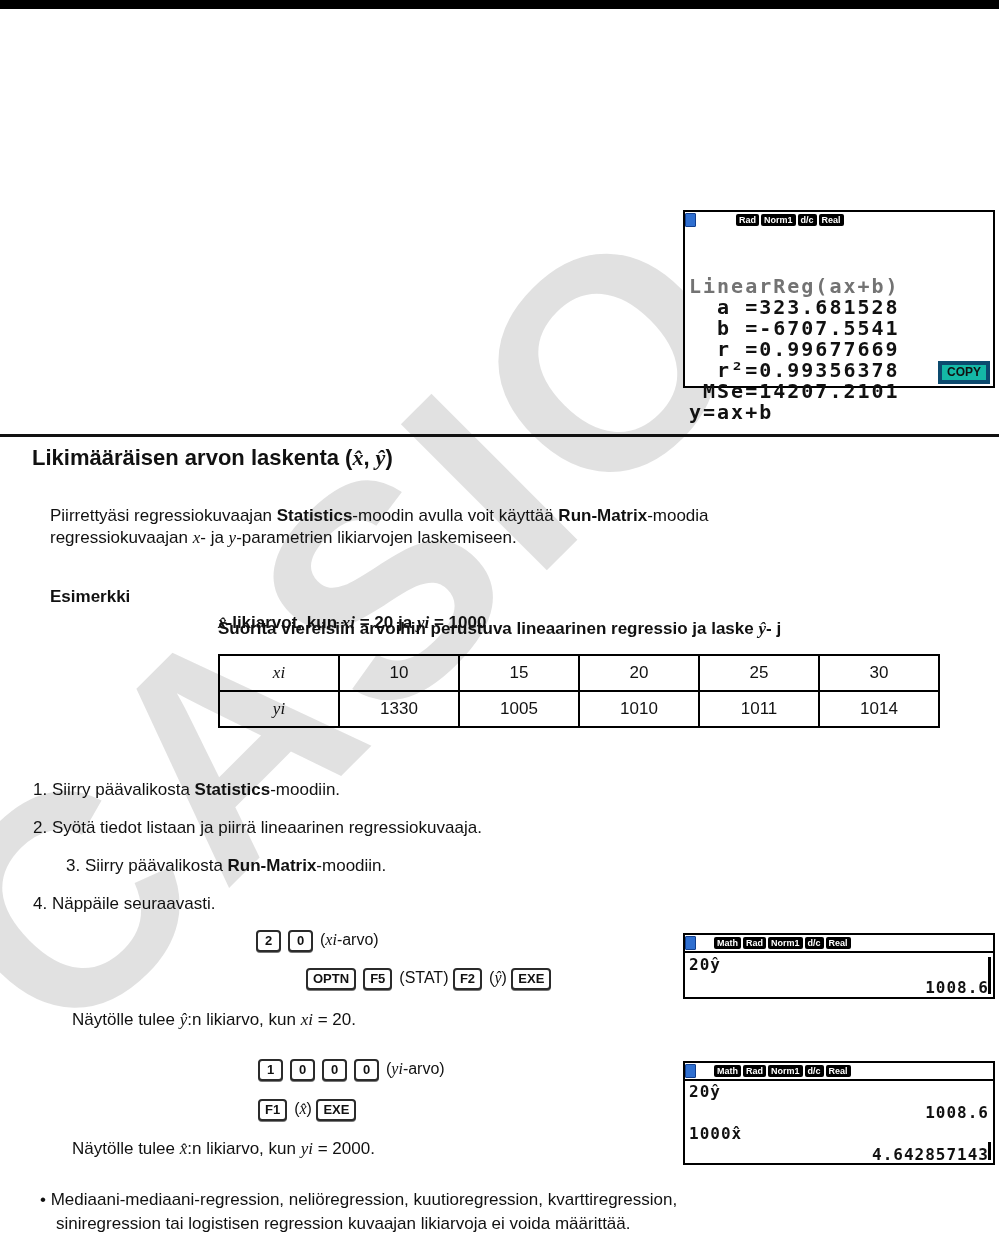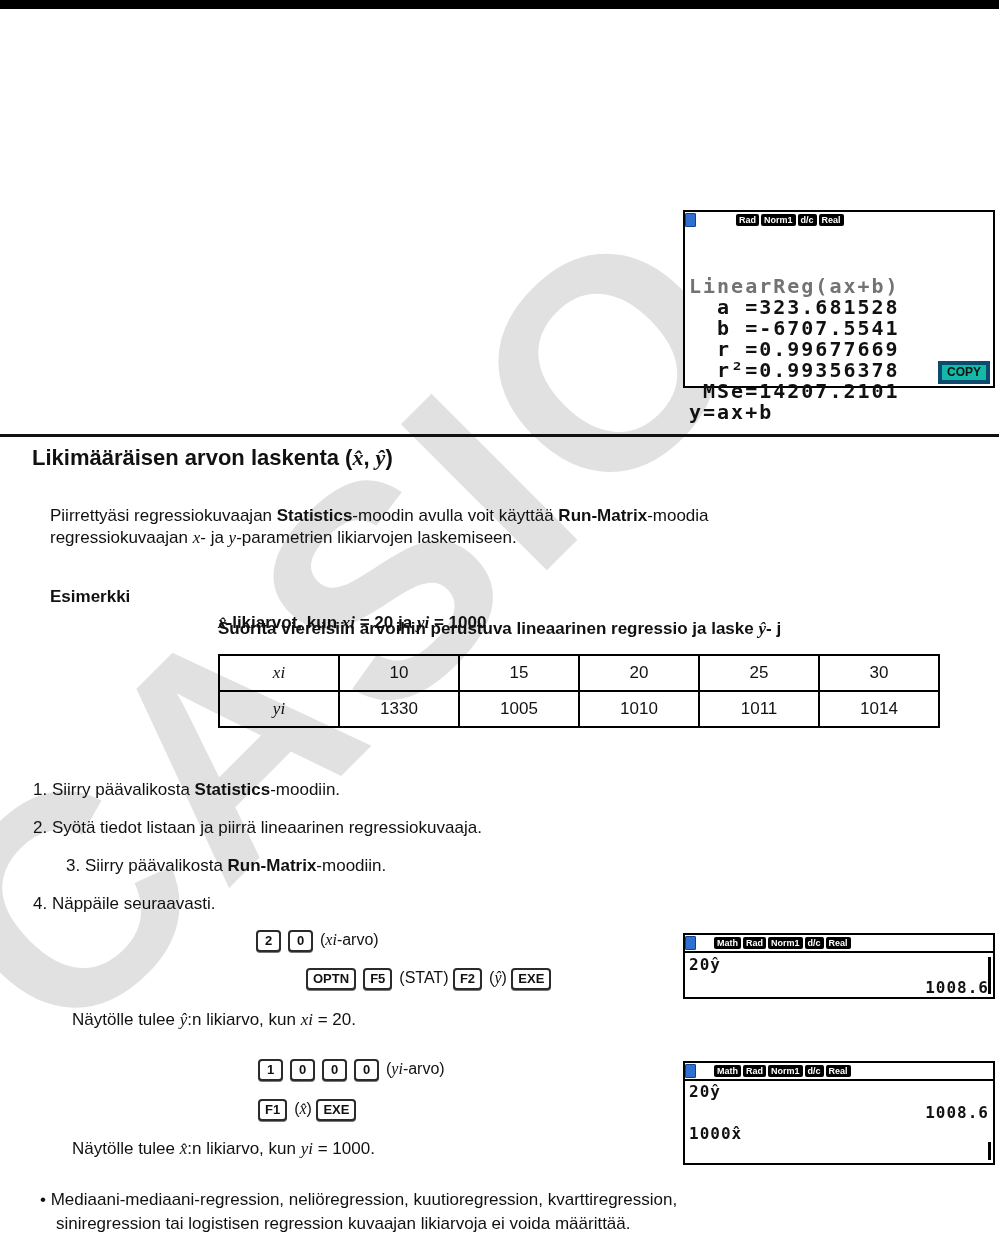--- a/index.html
+++ b/index.html
@@ -123,21 +123,21 @@
 <div class="abs step" style="left:33px;top:816px;"><span>2. Syötä tiedot listaan ja piirrä lineaarinen regressiokuvaaja.</span></div>
 <div class="abs step" style="left:33px;top:854px;margin-left:33px;"><span>3. Siirry päävalikosta </span><span class="sb">Run-Matrix</span><span>-moodiin.</span></div>
 <div class="abs step" style="left:33px;top:892px;"><span>4. Näppäile seuraavasti.</span></div>
 
 <div class="abs keyline" style="left:256px;top:928px;"><span class="key">2</span><span class="key">0</span><span>(</span><span class="si">xi</span><span>-arvo)</span></div>
 <div class="abs keyline" style="left:258px;top:966px;padding-left:48px;"><span class="key">OPTN</span><span class="key">F5</span><span>(STAT) </span><span class="key">F2</span><span>(</span><span class="si">ŷ</span><span>) </span><span class="key">EXE</span></div>
 <div class="abs body" style="left:72px;top:1008px;"><span>Näytölle tulee </span><span class="si">ŷ</span><span>:n likiarvo, kun </span><span class="si">xi</span><span> = 20.</span></div>
 
 <div class="abs keyline" style="left:258px;top:1057px;"><span class="key">1</span><span class="key">0</span><span class="key">0</span><span class="key">0</span><span>(</span><span class="si">yi</span><span>-arvo)</span></div>
 <div class="abs keyline" style="left:258px;top:1097px;"><span class="key">F1</span><span>(</span><span class="si">x̂</span><span>) </span><span class="key">EXE</span></div>
-<div class="abs body" style="left:72px;top:1137px;"><span>Näytölle tulee </span><span class="si">x̂</span><span>:n likiarvo, kun </span><span class="si">yi</span><span> = 1000.</span></div>
+<div class="abs body" style="left:72px;top:1137px;"><span>Näytölle tulee </span><span class="si">x̂</span><span>:n likiarvo, kun </span><span class="si">yi</span><span> = 2000.</span></div>
 
 <div class="abs body" style="left:40px;top:1188px;">• Mediaani-mediaani-regression, neliöregression, kuutioregression, kvarttiregression,</div>
 <div class="abs body" style="left:56px;top:1212px;">siniregression tai logistisen regression kuvaajan likiarvoja ei voida määrittää.</div>
 
 <div class="screen" style="left:683px;top:933px;width:312px;height:66px;">
   <div class="statusbar lined">
     <div class="batt"></div>
     <span class="badge ml18">Math</span>
     <span class="badge">Rad</span>
     <span class="badge">Norm1</span>
@@ -154,14 +154,15 @@
     <div class="batt"></div>
     <span class="badge ml18">Math</span>
     <span class="badge">Rad</span>
     <span class="badge">Norm1</span>
     <span class="badge gap">d/c</span>
     <span class="badge">Real</span>
   </div>
   <div class="entry">20ŷ</div>
   <div class="entry res">1008.6</div>
   <div class="entry">1000x̂</div>
+  <div class="entry res">4.642857143</div>
   <div class="vcursor" style="right:2px;bottom:3px;height:18px;"></div>
 </div>
 
 </body></html>

